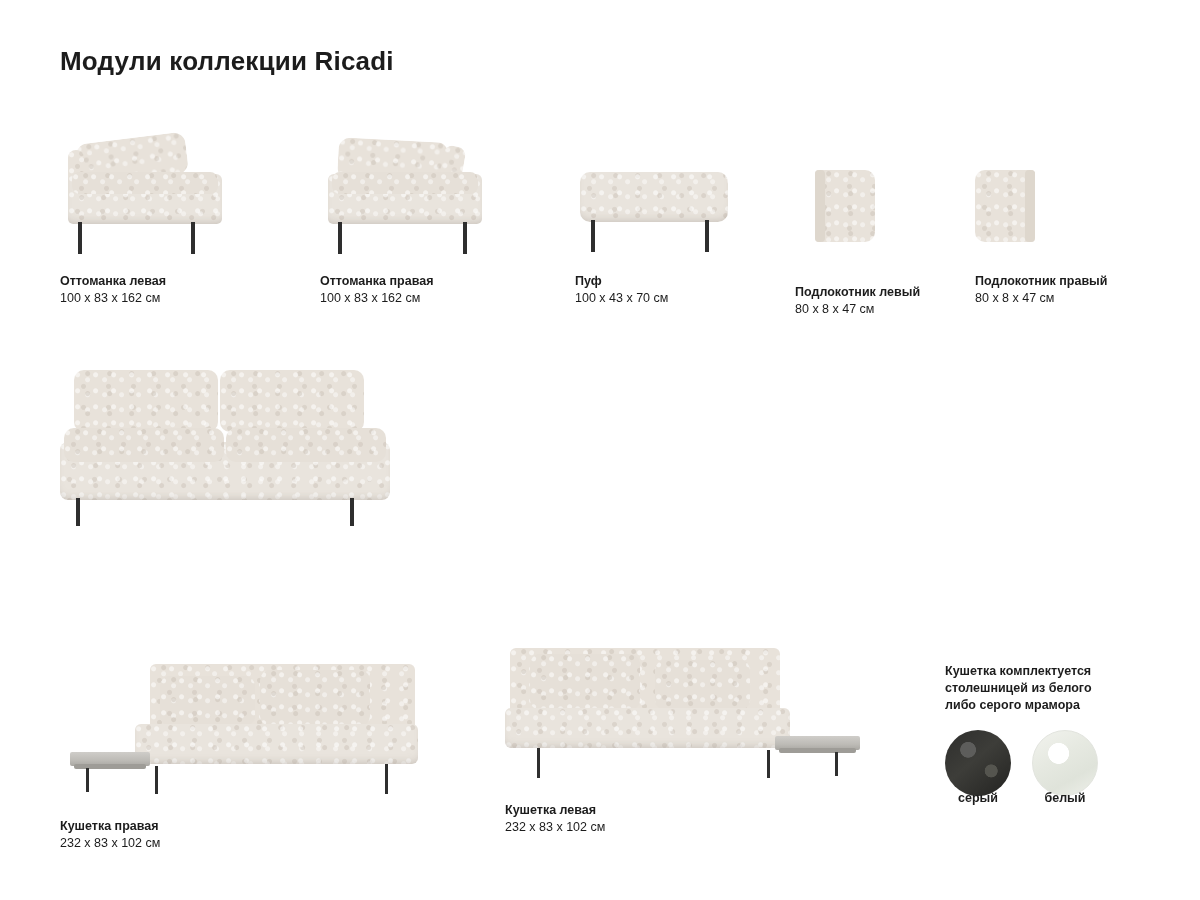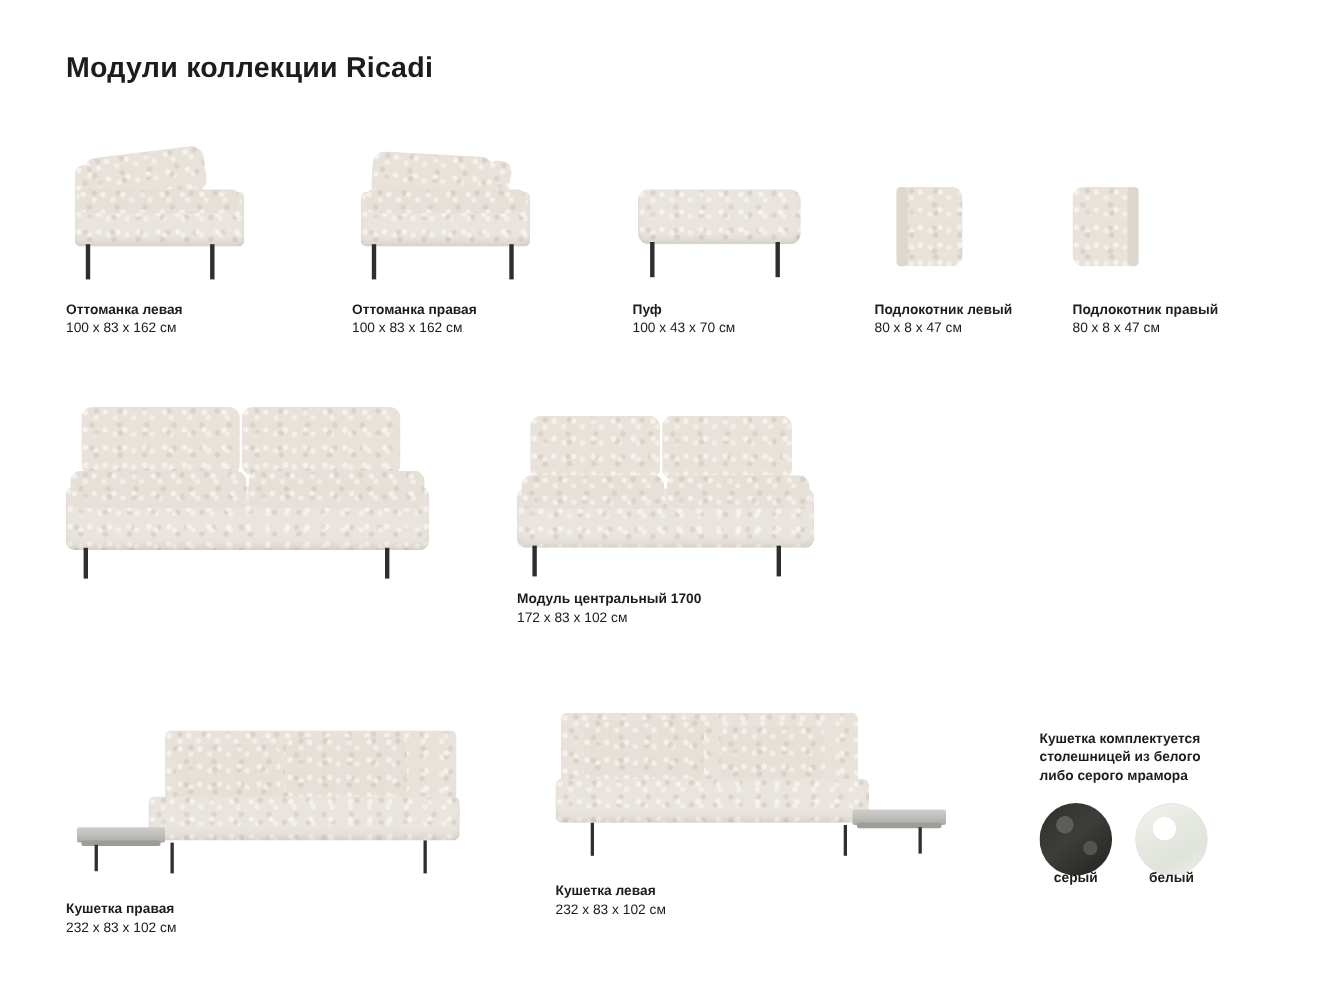--- a/index.html
+++ b/index.html
@@ -178,21 +178,21 @@
       <span class="nm">Пуф</span>
       <span class="dm">100 x 43 x 70 см</span>
     </div>
   </div>
 
   <div class="item" style="left:795px; top:110px; width:170px;">
     <div class="art" style="width:170px; height:150px;">
       <div class="backrest tex" style="left:20px; top:60px; width:60px; height:72px; border-radius:4px 10px 10px 4px;"></div>
       <div class="backrest tex" style="left:20px; top:60px; width:10px; height:72px; border-radius:4px; background:#ded7cd;"></div>
     </div>
-    <div class="cap" style="position:absolute; top:163px; left:0;">
+    <div class="cap" style="position:absolute; top:174px; left:0;">
       <span class="nm">Подлокотник левый</span>
       <span class="dm">80 x 8 x 47 см</span>
     </div>
   </div>
 
   <div class="item" style="left:975px; top:110px; width:170px;">
     <div class="art" style="width:170px; height:150px;">
       <div class="backrest tex" style="left:0px; top:60px; width:60px; height:72px; border-radius:10px 4px 4px 10px;"></div>
       <div class="backrest tex" style="left:50px; top:60px; width:10px; height:72px; border-radius:4px; background:#ded7cd;"></div>
     </div>
@@ -207,35 +207,20 @@
       <div class="backrest tex" style="left:14px; top:0px; width:144px; height:62px; border-radius:10px;"></div>
       <div class="backrest tex" style="left:160px; top:0px; width:144px; height:62px; border-radius:10px;"></div>
       <div class="seatbase tex" style="left:0px; top:72px; width:330px; height:58px; border-radius:8px;"></div>
       <div class="cushion tex" style="left:4px; top:58px; width:160px; height:34px; border-radius:10px;"></div>
       <div class="cushion tex" style="left:166px; top:58px; width:160px; height:34px; border-radius:10px;"></div>
       <div class="leg" style="left:16px; top:128px; height:28px;"></div>
       <div class="leg" style="left:290px; top:128px; height:28px;"></div>
     </div>
   </div>
 
-  <div class="item" style="left:470px; top:378px; width:300px;">
-    <div class="art" style="width:300px; height:145px;">
-      <div class="backrest tex" style="left:12px; top:0px; width:118px; height:58px; border-radius:10px;"></div>
-      <div class="backrest tex" style="left:132px; top:0px; width:118px; height:58px; border-radius:10px;"></div>
-      <div class="seatbase tex" style="left:0px; top:66px; width:270px; height:54px; border-radius:8px;"></div>
-      <div class="cushion tex" style="left:4px; top:54px; width:130px; height:30px; border-radius:10px;"></div>
-      <div class="cushion tex" style="left:136px; top:54px; width:130px; height:30px; border-radius:10px;"></div>
-      <div class="leg" style="left:14px; top:118px; height:28px;"></div>
-      <div class="leg" style="left:236px; top:118px; height:28px;"></div>
-    </div>
-    <div class="cap" style="position:absolute; top:158px; left:0;">
-      <span class="nm">Модуль центральный 1700</span>
-      <span class="dm">172 x 83 x 102 см</span>
-    </div>
-  </div>
 
 
   <div class="item" style="left:60px; top:656px; width:400px;">
     <div class="art" style="width:400px; height:150px;">
       <div class="backrest tex" style="left:90px; top:8px; width:265px; height:90px; border-radius:6px;"></div>
       <div class="cushion tex" style="left:100px; top:20px; width:95px; height:50px; border-radius:10px;"></div>
       <div class="cushion tex" style="left:200px; top:14px; width:110px; height:56px; border-radius:10px;"></div>
       <div class="seatbase tex" style="left:75px; top:68px; width:283px; height:40px; border-radius:6px;"></div>
       <div class="tabletop" style="left:10px; top:96px; width:80px; height:14px;"></div>
       <div class="tabletop" style="left:14px; top:108px; width:72px; height:5px; background:#9e9c97;"></div>

